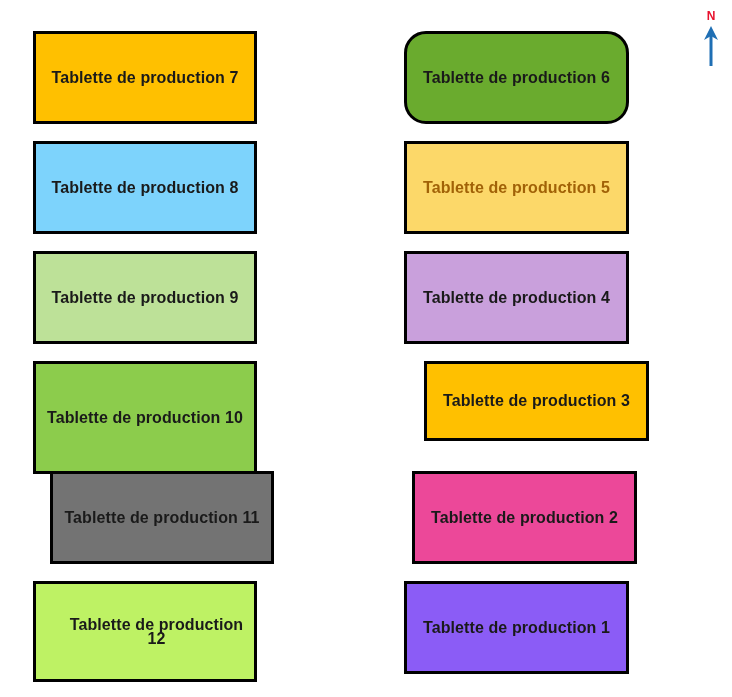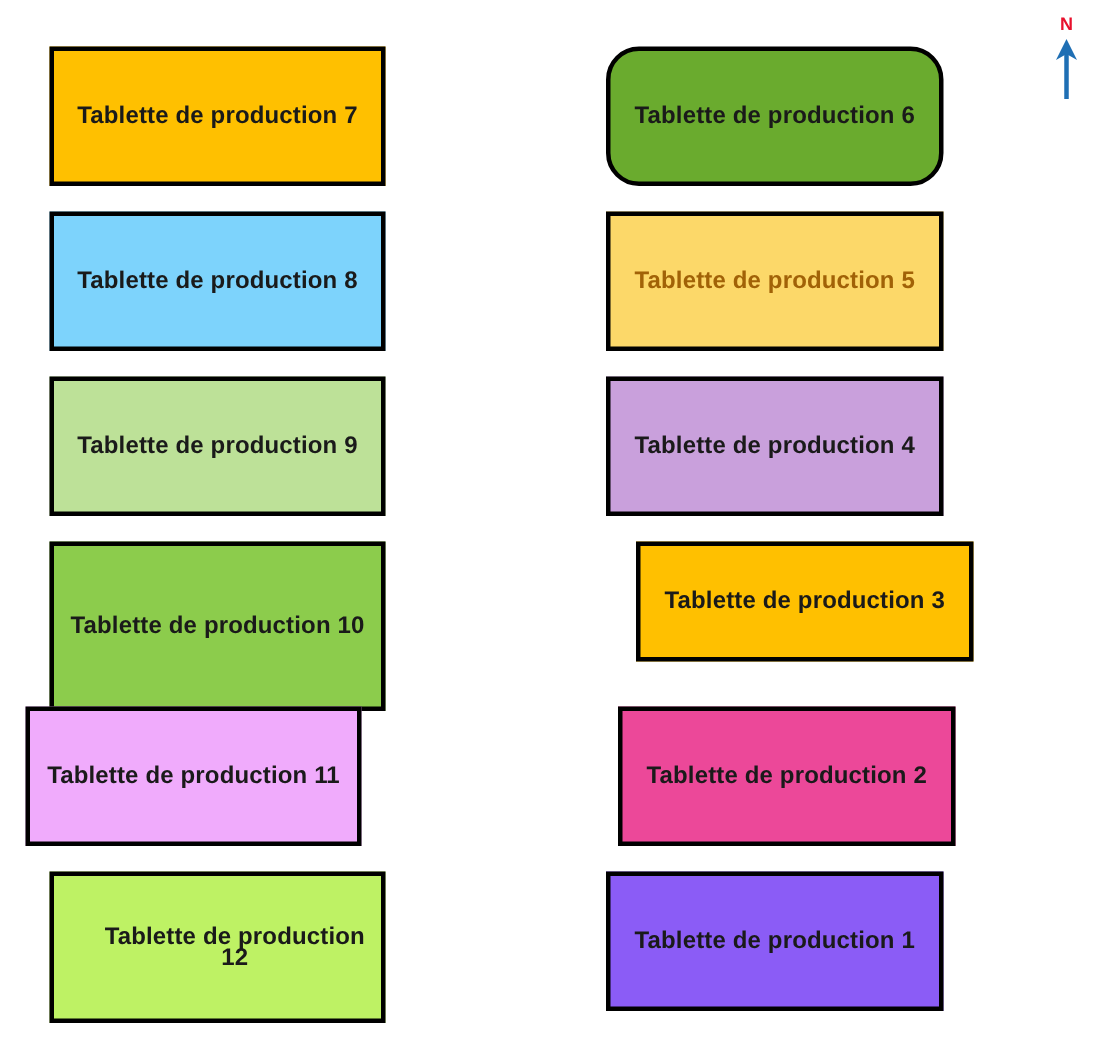--- a/index.html
+++ b/index.html
@@ -82,21 +82,21 @@
       </div>
       <div class="shelf" style="left: 33px; top: 141px; width: 224px; height: 93px; background: #7dd3fc; border-color: rgb(0, 0, 0);">
         <span class="shelf-label" style="color: rgb(26, 26, 26);">Tablette de production 8</span>
       </div>
       <div class="shelf" style="left: 33px; top: 251px; width: 224px; height: 93px; background: rgb(189, 225, 152); border-color: rgb(0, 0, 0);">
         <span class="shelf-label" style="color: rgb(26, 26, 26);">Tablette de production 9</span>
       </div>
       <div class="shelf" style="left: 33px; top: 361px; width: 224px; height: 113px; background: rgb(140, 204, 76); border-color: rgb(0, 0, 0);">
         <span class="shelf-label" style="color: rgb(26, 26, 26);">Tablette de production 10</span>
       </div>
-      <div class="shelf" style="left: 17px; top: 471px; width: 224px; height: 93px; background: #f0abfc; border-color: rgb(0, 0, 0);">
+      <div class="shelf" style="left: 50px; top: 471px; width: 224px; height: 93px; background: #737373; border-color: rgb(0, 0, 0);">
         <span class="shelf-label" style="color: rgb(26, 26, 26);">Tablette de production 11</span>
       </div>
       <div class="shelf" style="left: 33px; top: 581px; width: 224px; height: 101px; background: #bef264; border-color: rgb(0, 0, 0); padding-left: 23px;">
         <span class="shelf-label" style="color: rgb(26, 26, 26);">Tablette de production 12</span>
       </div>
       <div class="shelf" style="left: 404px; top: 31px; width: 225px; height: 93px; background: rgb(106, 171, 46); border-color: rgb(0, 0, 0); border-radius: 22px;">
         <span class="shelf-label" style="color: rgb(26, 26, 26);">Tablette de production 6</span>
       </div>
       <div class="shelf" style="left: 404px; top: 141px; width: 225px; height: 93px; background: rgb(252, 216, 105); border-color: rgb(0, 0, 0);">
         <span class="shelf-label" style="color: #a16207;">Tablette de production 5</span>

